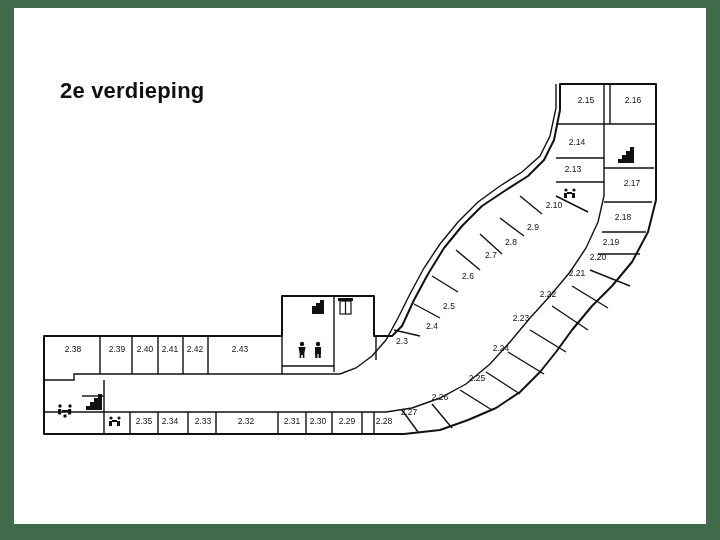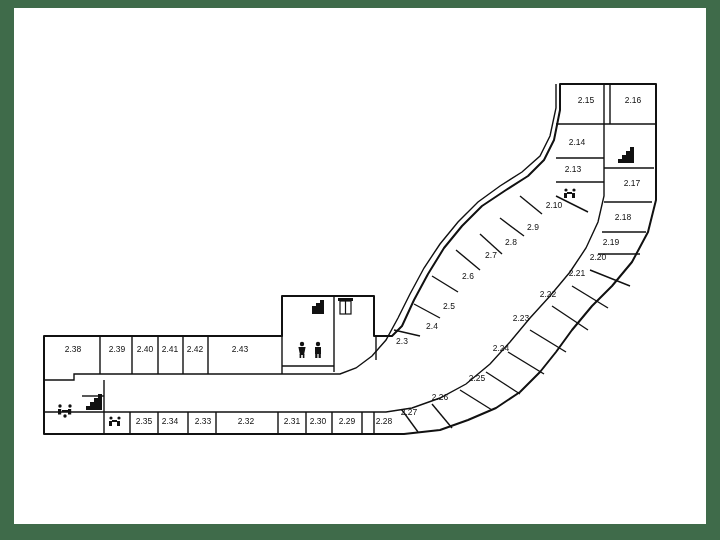--- a/index.html
+++ b/index.html
@@ -70,20 +70,21 @@
     stroke-width: 1.2;
     fill: none;
   }
 </style>
 </head>
 <body>
 
 <div id="page">
   <div id="sheet"></div>
 
+  <div id="title">2e verdieping</div>
 
   <svg id="plan" viewBox="0 0 720 540">
 
     <g>
 
       <path class="wall" d="M560,84 L656,84 L656,200 L648,232 L632,262 L612,286 L592,306
                             L572,330 L556,352 L540,372 L520,392 L496,408 L468,420 L440,430
                             L404,434 L44,434 L44,336 L282,336 L282,296 L374,296 L374,336
                             L392,336 L402,326 L414,300 L428,274 L444,248 L462,226 L482,206
                             L506,190 L528,176 L544,160 L554,140 L560,110 Z"></path>

